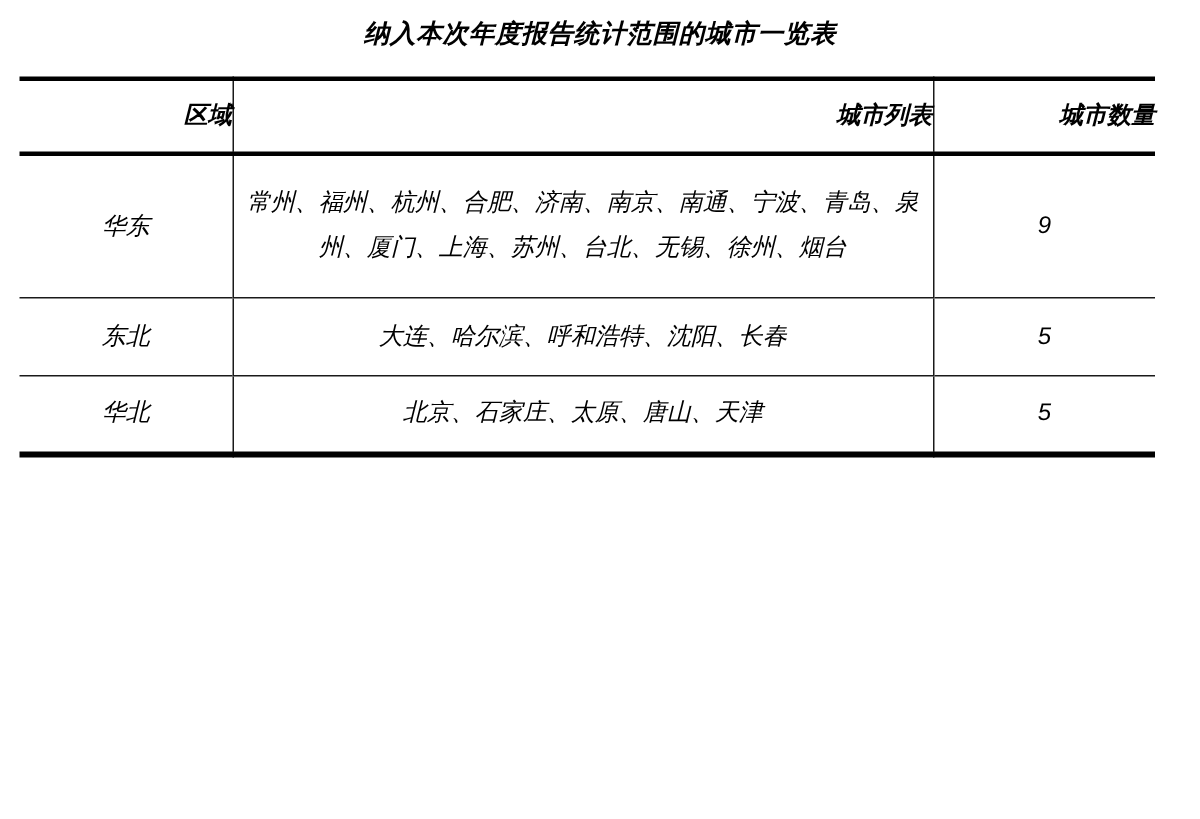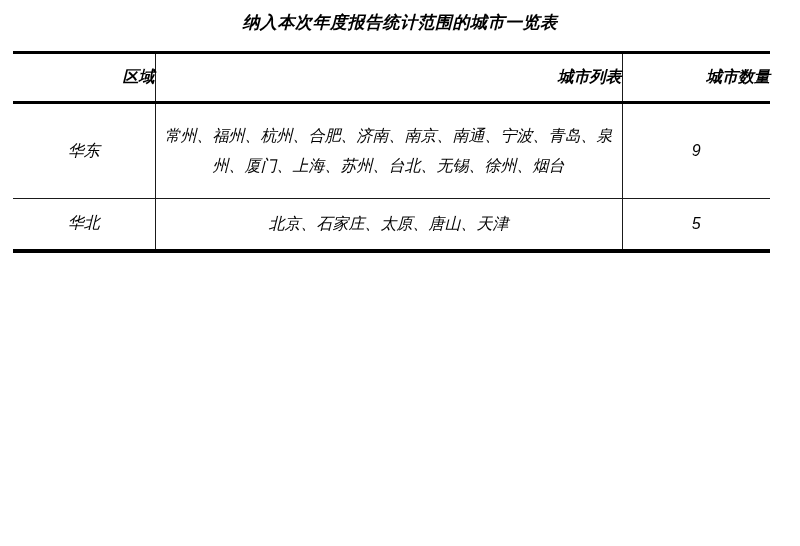--- a/index.html
+++ b/index.html
@@ -84,19 +84,24 @@
         <th>城市数量</th>
       </tr>
     </thead>
     <tbody>
       <tr class="row-h95">
         <td class="region-cell">华东</td>
         <td class="cities-cell">常州、福州、杭州、合肥、济南、南京、南通、宁波、青岛、泉州、厦门、上海、苏州、台北、无锡、徐州、烟台</td>
         <td class="count-cell">9</td>
       </tr>
       <tr class="row-h51">
+        <td class="region-cell">东北</td>
+        <td class="cities-cell">大连、哈尔滨、呼和浩特、沈阳、长春</td>
+        <td class="count-cell">5</td>
+      </tr>
+      <tr class="row-h51">
         <td class="region-cell">华北</td>
         <td class="cities-cell">北京、石家庄、太原、唐山、天津</td>
         <td class="count-cell">5</td>
       </tr>
     </tbody>
   </table>
 </div>
 
 </body></html>

